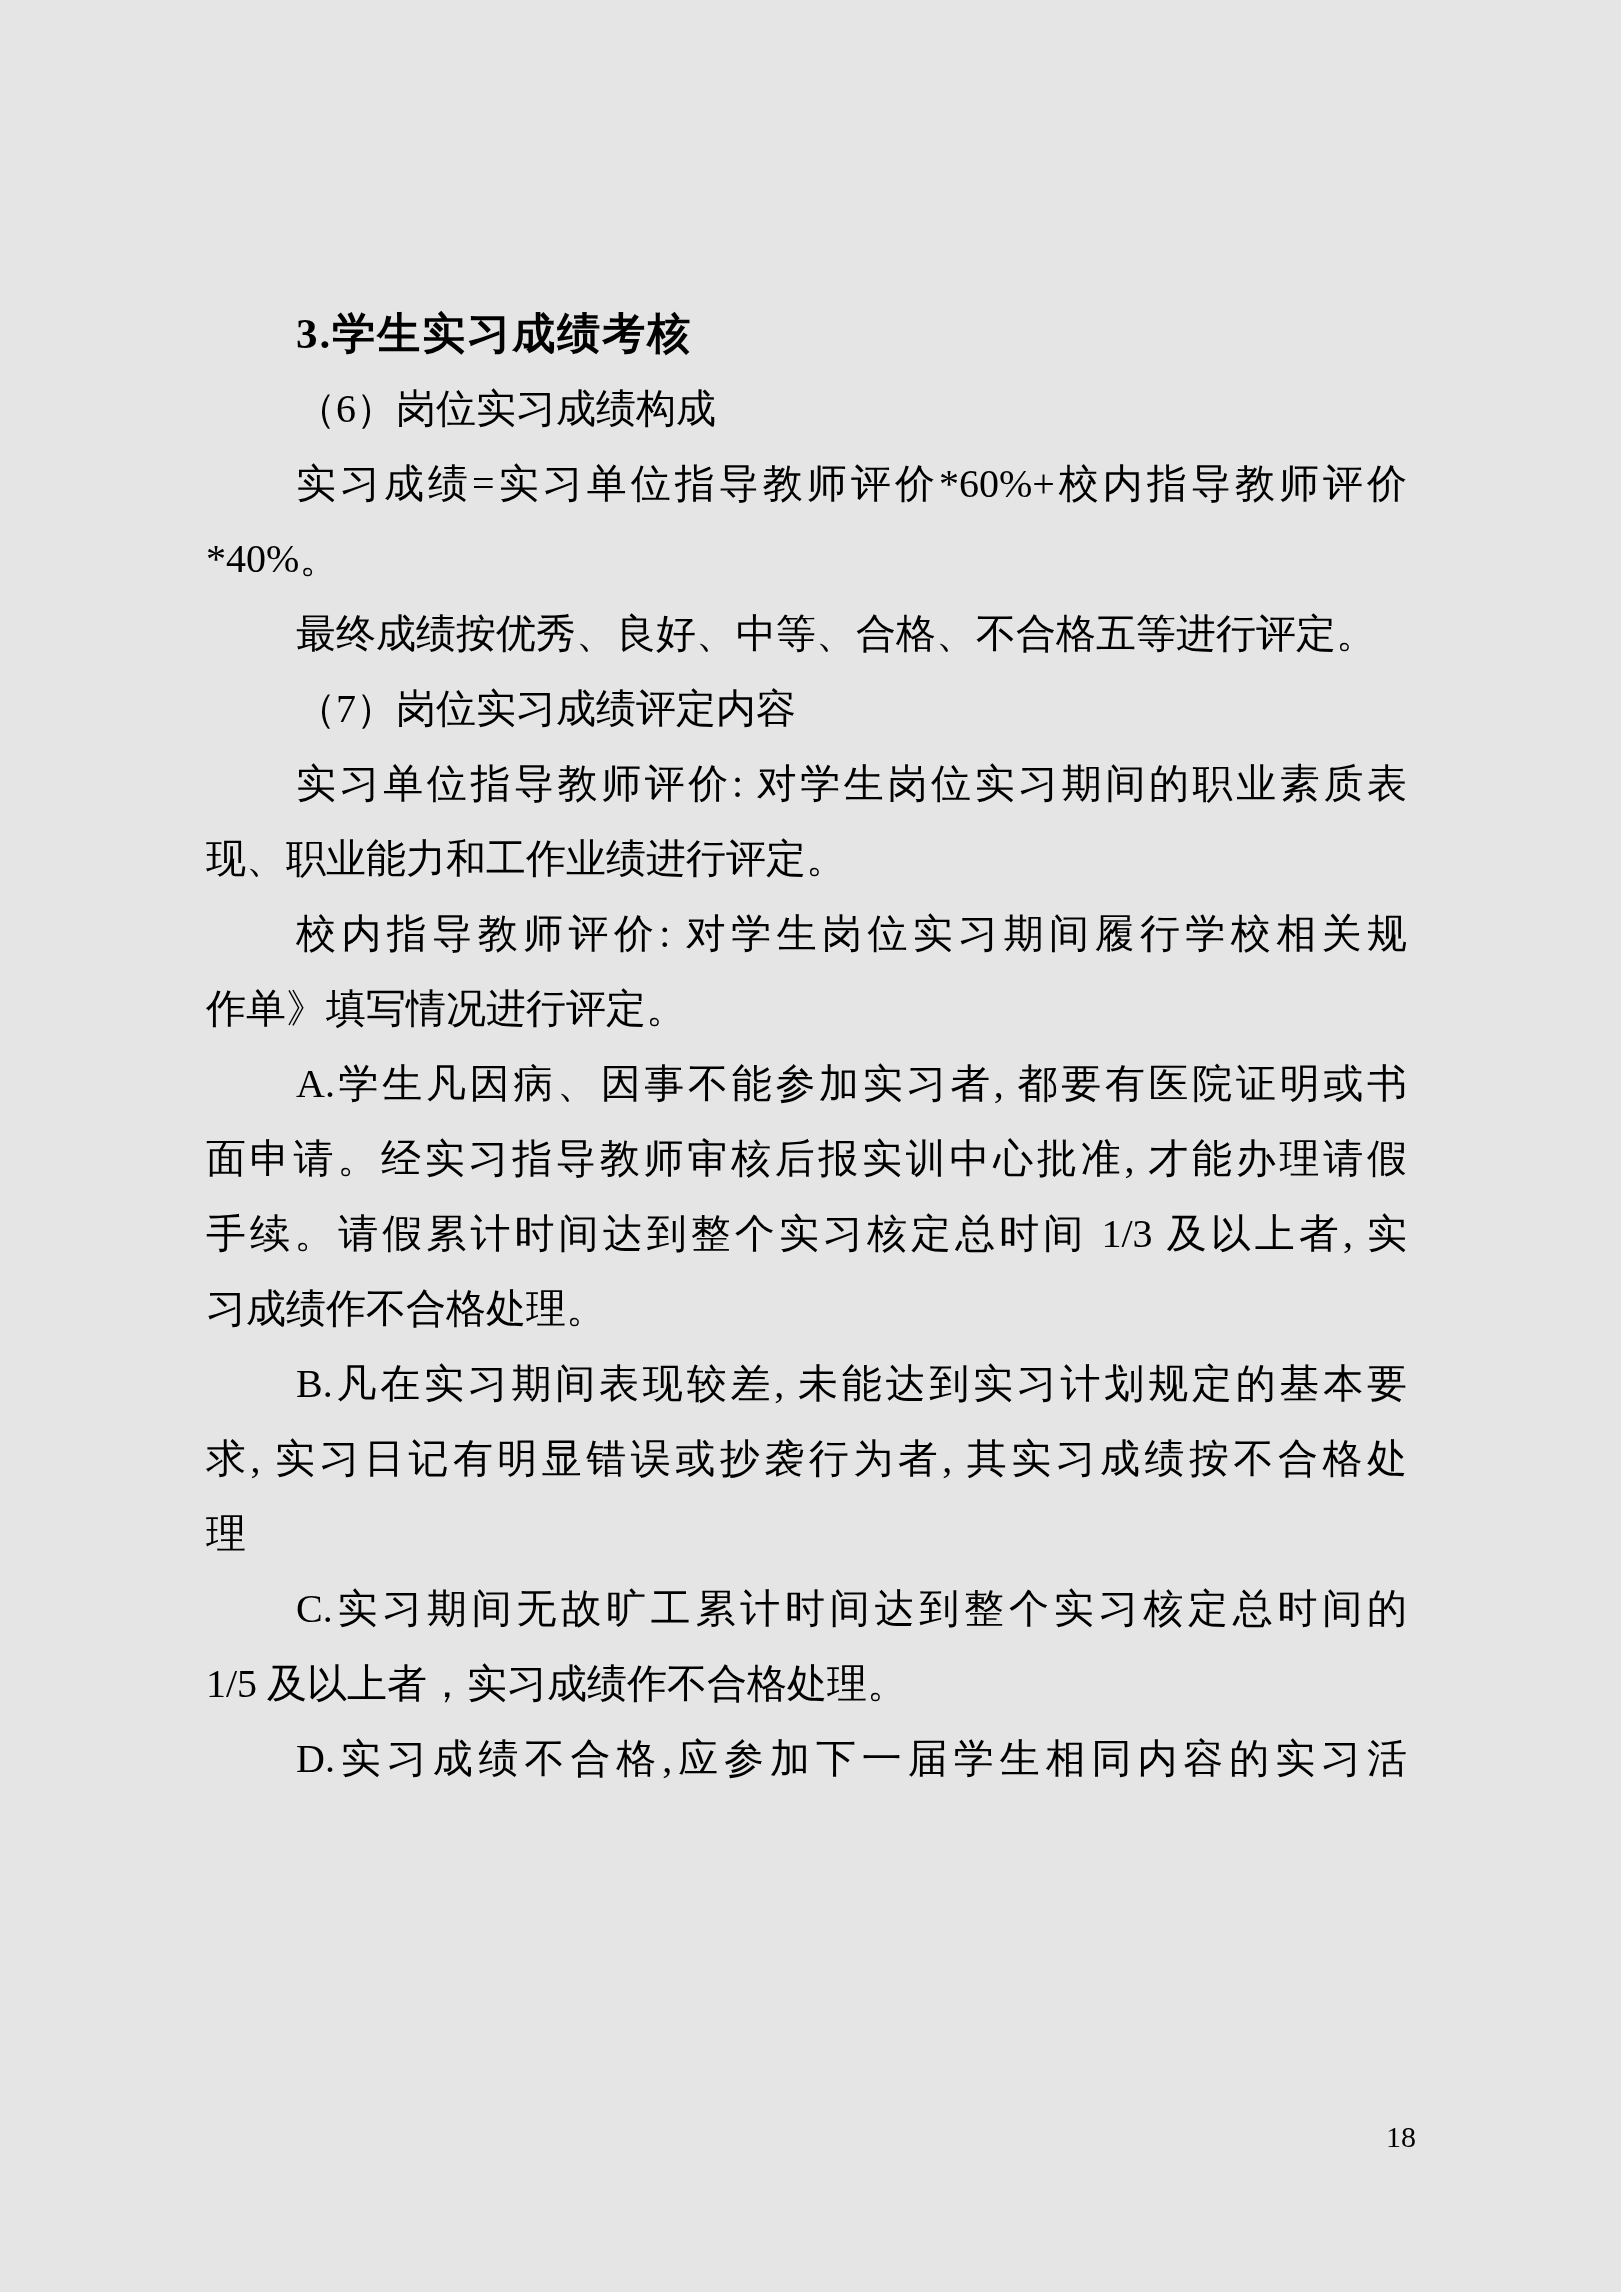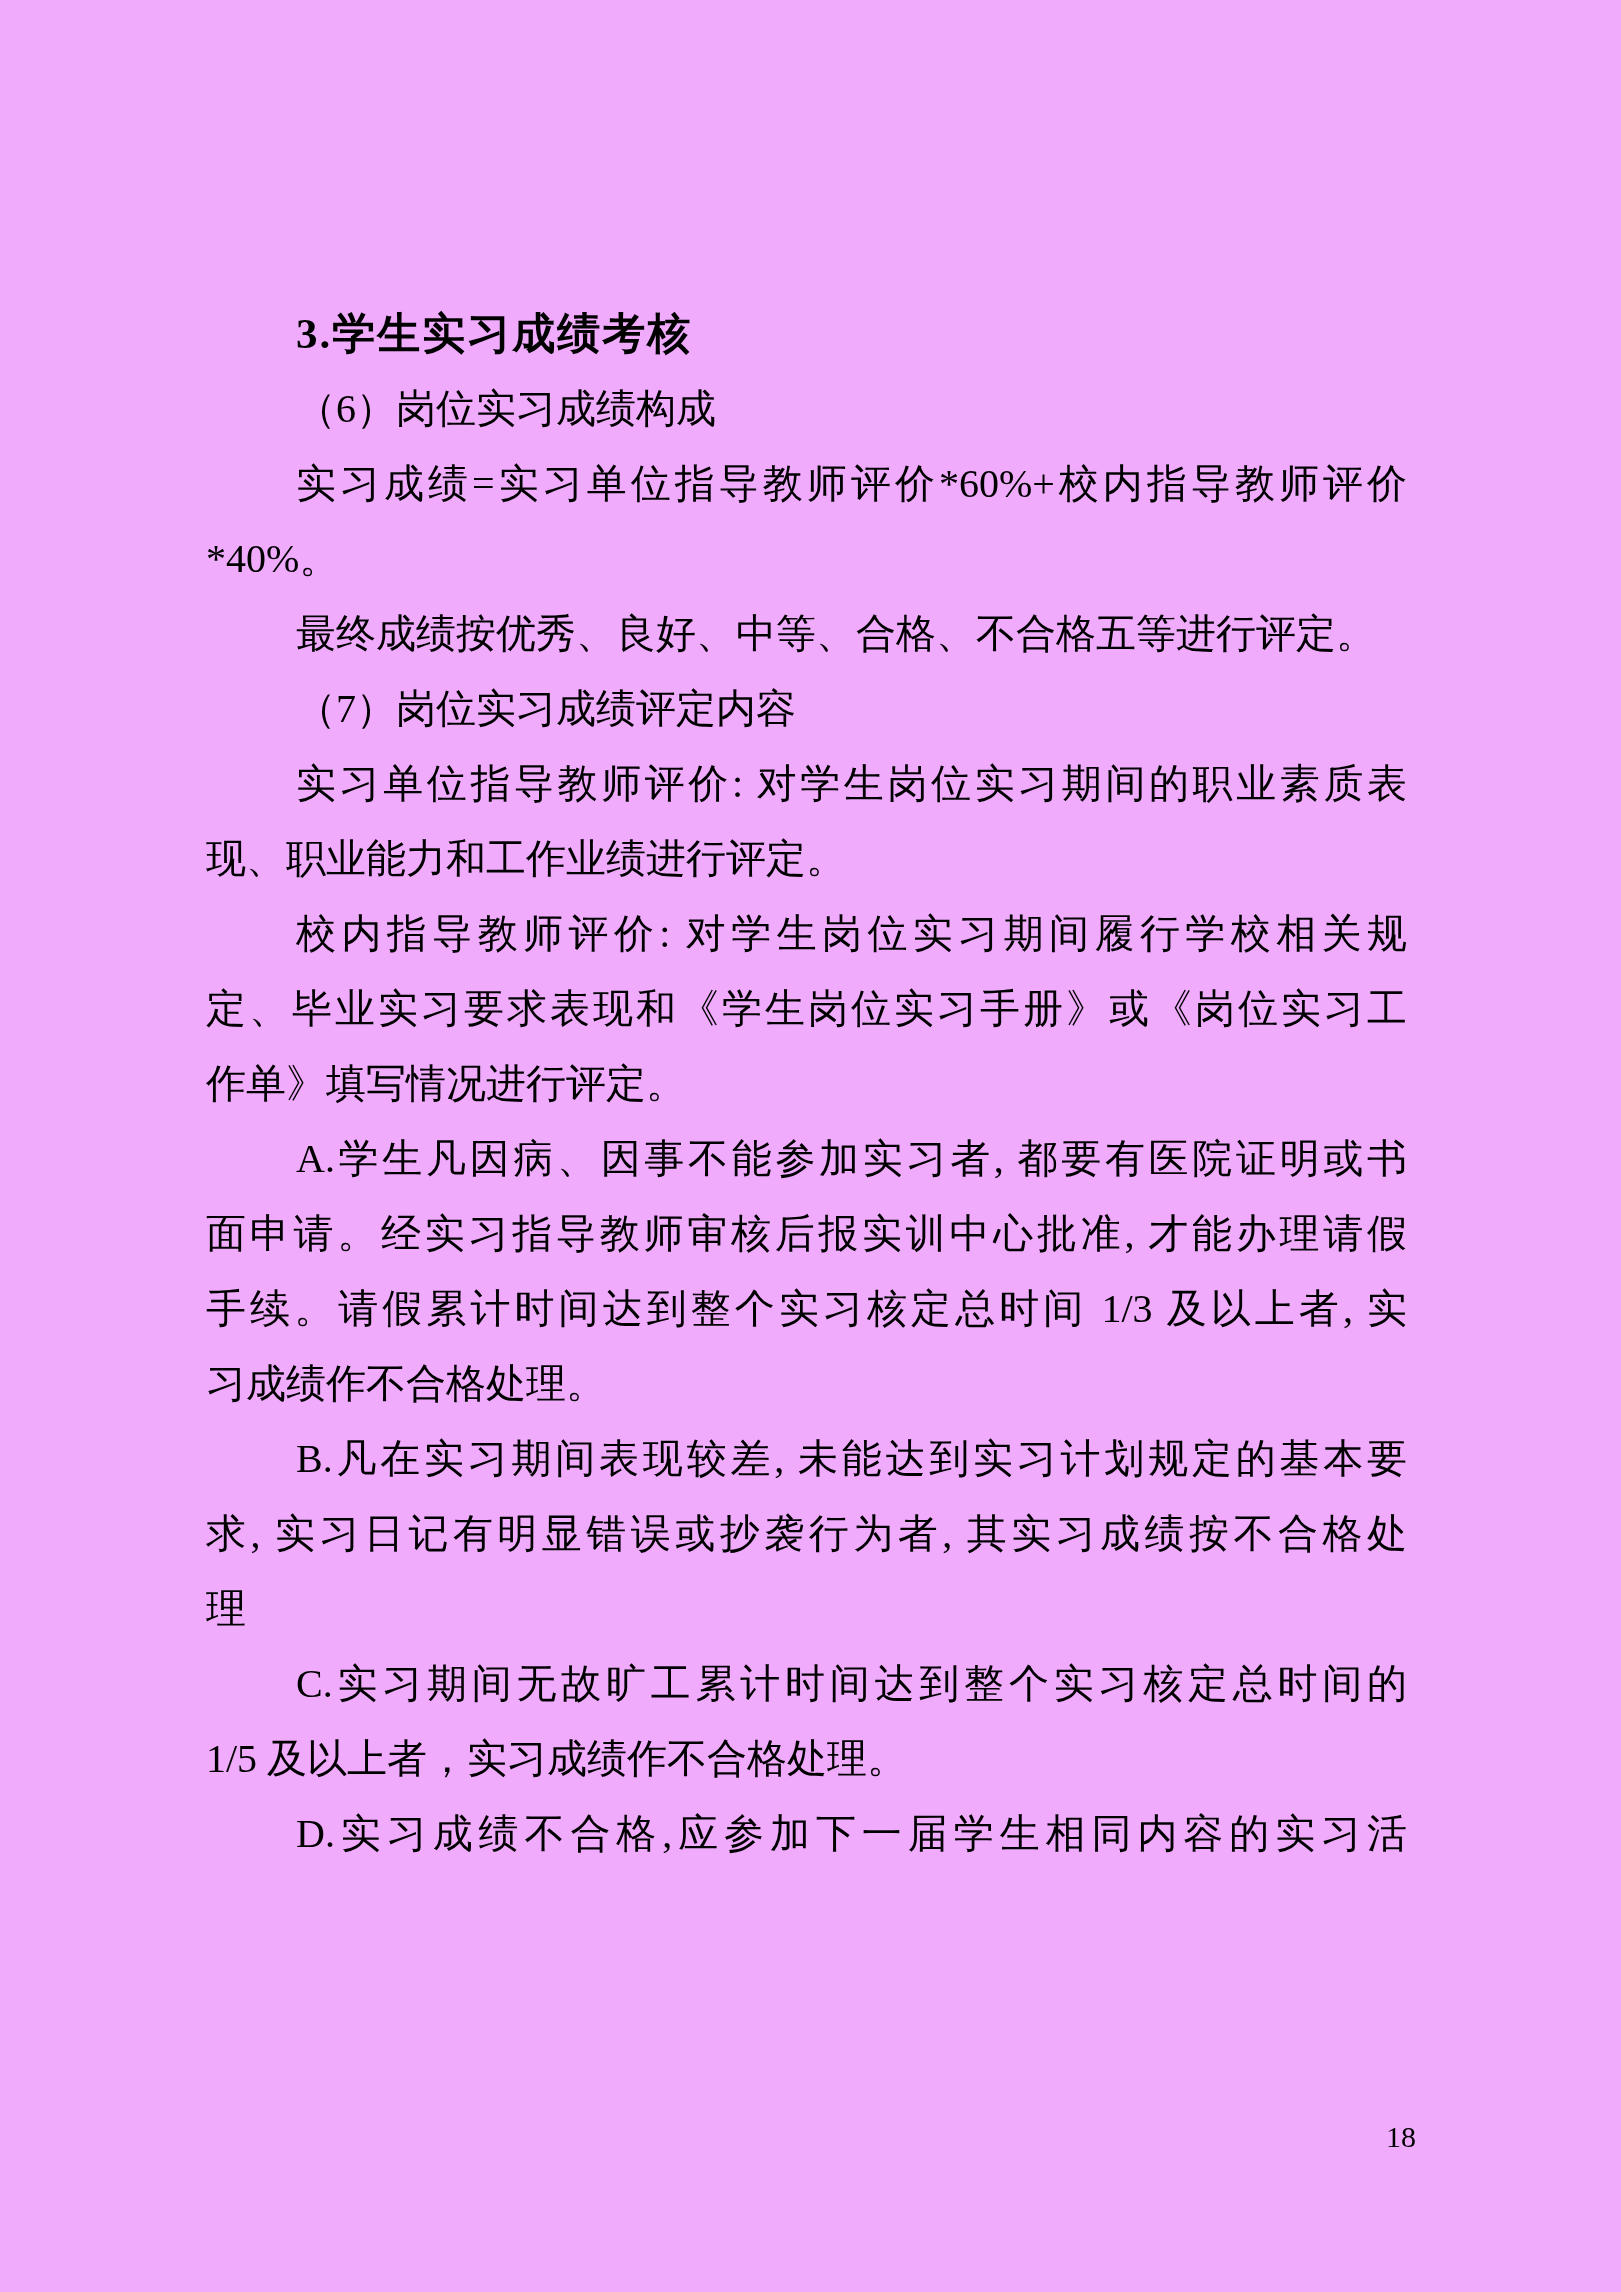--- a/index.html
+++ b/index.html
@@ -4,21 +4,21 @@
 <style>
   html, body {
     margin: 0;
     padding: 0;
     background: #ffffff;
   }
   .page {
     position: relative;
     width: 1621px;
     height: 2293px;
-    background: #f0abfc;
+    background: #e5e5e5;
     overflow: hidden;
     font-family: "Liberation Serif", "DejaVu Serif", serif;
     color: #000000;
   }
   .text-block {
     position: absolute;
     left: 206px;
     top: 296px;
     width: 1201px;
     font-size: 40px;
@@ -59,21 +59,20 @@
   <div class="text-block" id="lines-container">
       <div class="line indent heading">3.学生实习成绩考核</div>
       <div class="line indent">（6）岗位实习成绩构成</div>
       <div class="line indent justify">实习成绩=实习单位指导教师评价*60%+校内指导教师评价</div>
       <div class="line">*40%。</div>
       <div class="line indent">最终成绩按优秀、良好、中等、合格、不合格五等进行评定。</div>
       <div class="line indent">（7）岗位实习成绩评定内容</div>
       <div class="line indent justify">实习单位指导教师评价: 对学生岗位实习期间的职业素质表</div>
       <div class="line">现、职业能力和工作业绩进行评定。</div>
       <div class="line indent justify">校内指导教师评价: 对学生岗位实习期间履行学校相关规</div>
-      <div class="line justify">定、毕业实习要求表现和《学生岗位实习手册》或《岗位实习工</div>
       <div class="line">作单》填写情况进行评定。</div>
       <div class="line indent justify">A.学生凡因病、因事不能参加实习者, 都要有医院证明或书</div>
       <div class="line justify">面申请。经实习指导教师审核后报实训中心批准, 才能办理请假</div>
       <div class="line justify">手续。请假累计时间达到整个实习核定总时间 1/3 及以上者, 实</div>
       <div class="line">习成绩作不合格处理。</div>
       <div class="line indent justify">B.凡在实习期间表现较差, 未能达到实习计划规定的基本要</div>
       <div class="line justify">求, 实习日记有明显错误或抄袭行为者, 其实习成绩按不合格处</div>
       <div class="line">理</div>
       <div class="line indent justify">C.实习期间无故旷工累计时间达到整个实习核定总时间的</div>
       <div class="line">1/5 及以上者，实习成绩作不合格处理。</div>

